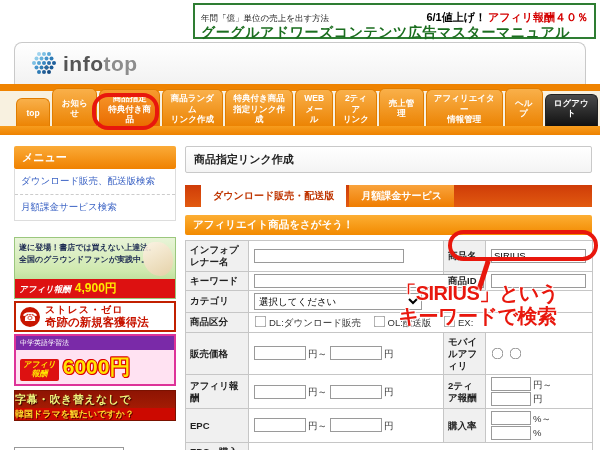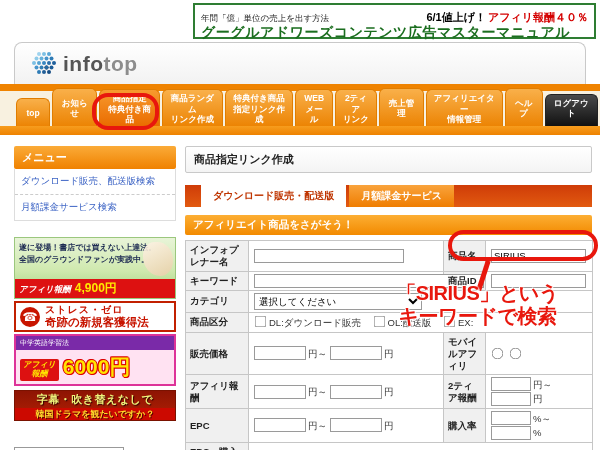--- a/index.html
+++ b/index.html
@@ -67,21 +67,21 @@
 
   .ad3 { margin-top:2px; border:2px solid #dd3399; background:#ffe2f2; }
   .ad3-hd { background:#7a2aa8; color:#fff; font-size:7px; padding:2px 4px; }
   .ad3-body { display:flex; align-items:flex-end; gap:4px; padding:3px 4px; }
   .ad3-chip { background:#dd1111; color:#ffe500; font-size:8px; font-weight:bold; font-style:italic;
     padding:2px 3px; line-height:1.1; white-space:pre-line; text-align:center; border-radius:2px; }
   .ad3-val { color:#ffe500; font-size:21px; font-weight:bold;
     text-shadow:-1px 0 #d00,1px 0 #d00,0 -1px #d00,0 1px #d00,1px 1px #d00,-1px -1px #d00; }
 
   .ad4 { margin-top:4px; height:31px; background:linear-gradient(#8e1403,#b32104);
-    border:1px solid #7a1200; text-align:center; }
+    border:1px solid #7a1200; }
   .ad4-l1 { color:#eef27a; font-size:11px; font-weight:bold; letter-spacing:0.5px;
     text-shadow:1px 1px 1px #300; padding-top:1px; }
   .ad4-l2 { background:#cc0900; color:#ffd92a; font-size:9px; font-weight:bold; margin-top:1px;
     text-shadow:1px 1px 0 #500; }
 
   .mcafee { margin-top:26px; width:110px; }
   .mc-row { display:flex; align-items:center; gap:3px; border:1px solid #999; background:#fff;
     padding:2px 4px; cursor:pointer; }
 
   

